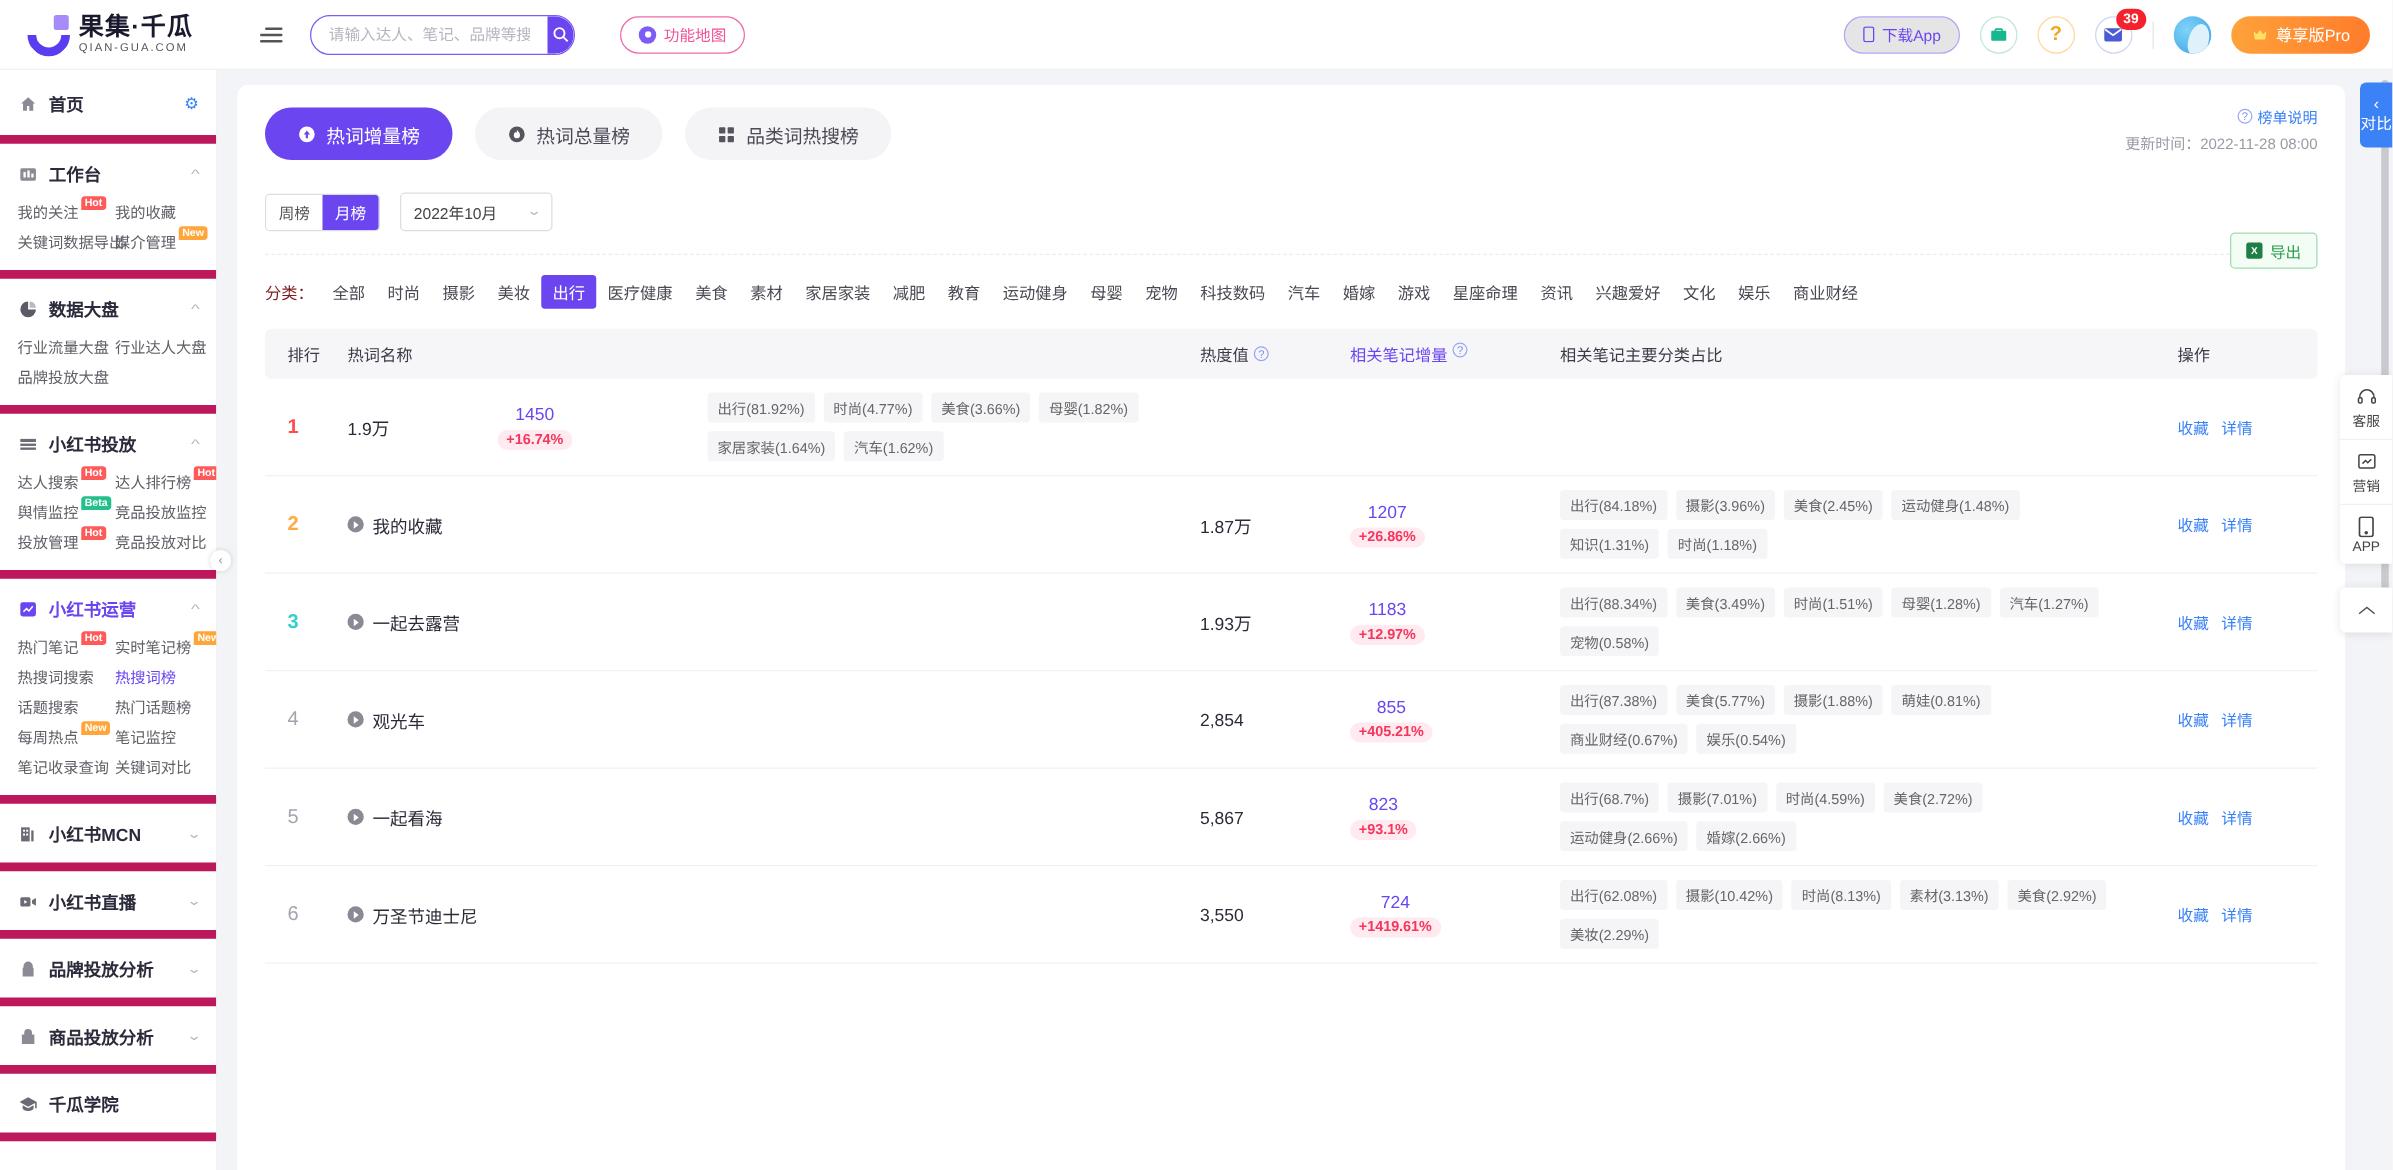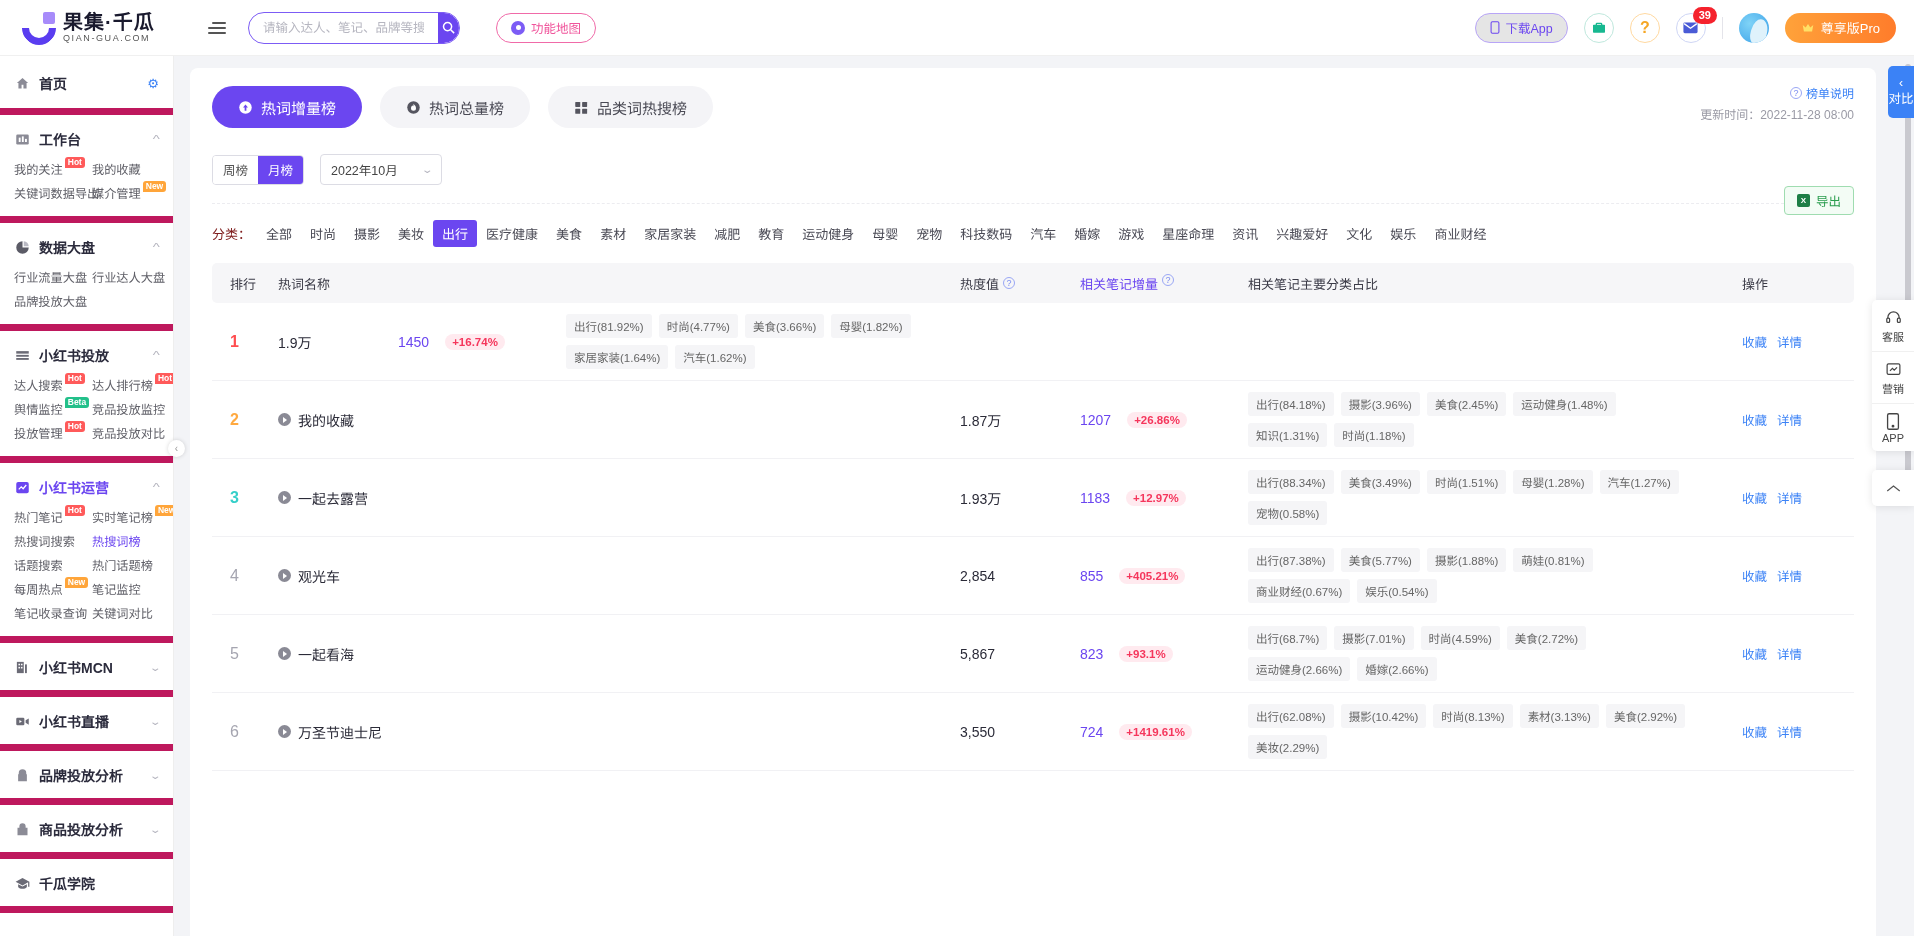--- a/index.html
+++ b/index.html
@@ -212,21 +212,21 @@
   .rank-num { font-size: 16px; font-weight: bold; }
   .r1 { color: #ff4d4f; } .r2 { color: #ffa940; } .r3 { color: #36cfc9; } .rn { color: #a5a5b0; font-weight: normal; }
   .kw { display: flex; align-items: center; gap: 7px; }
   .play {
     width: 13px; height: 13px; border-radius: 50%; background: #8a8a95;
     display: flex; align-items: center; justify-content: center;
   }
   .play::after { content:""; border-left: 4px solid #fff; border-top: 3px solid transparent; border-bottom: 3px solid transparent; margin-left: 1px;}
   .kw-text { font-size: 14px; color: #2b2b38; }
   .heat { font-size: 14px; color: #2b2b38; }
-  .inc-wrap { display: flex; align-items: center; gap: 16px; }
+  .inc-wrap { display: flex; align-items: center; gap: 5px; flex-direction: column; }
   .inc-val { color: #6b46f0; font-size: 14px; }
   .inc-pct {
     background: #ffeaef; color: #f5365c; font-size: 11.5px; font-weight: bold;
     padding: 2px 7px; border-radius: 9px;
   }
   .cls-tags { display: flex; flex-wrap: wrap; gap: 7px; max-width: 440px; padding: 6px 0; }
   .ctag {
     background: #f5f5f7; color: #666; font-size: 11.5px; padding: 4px 8px; border-radius: 3px; white-space: nowrap; text-align: right;
   }
   .ops { display: flex; gap: 10px; color: #3b82f6; font-size: 12.5px; }

